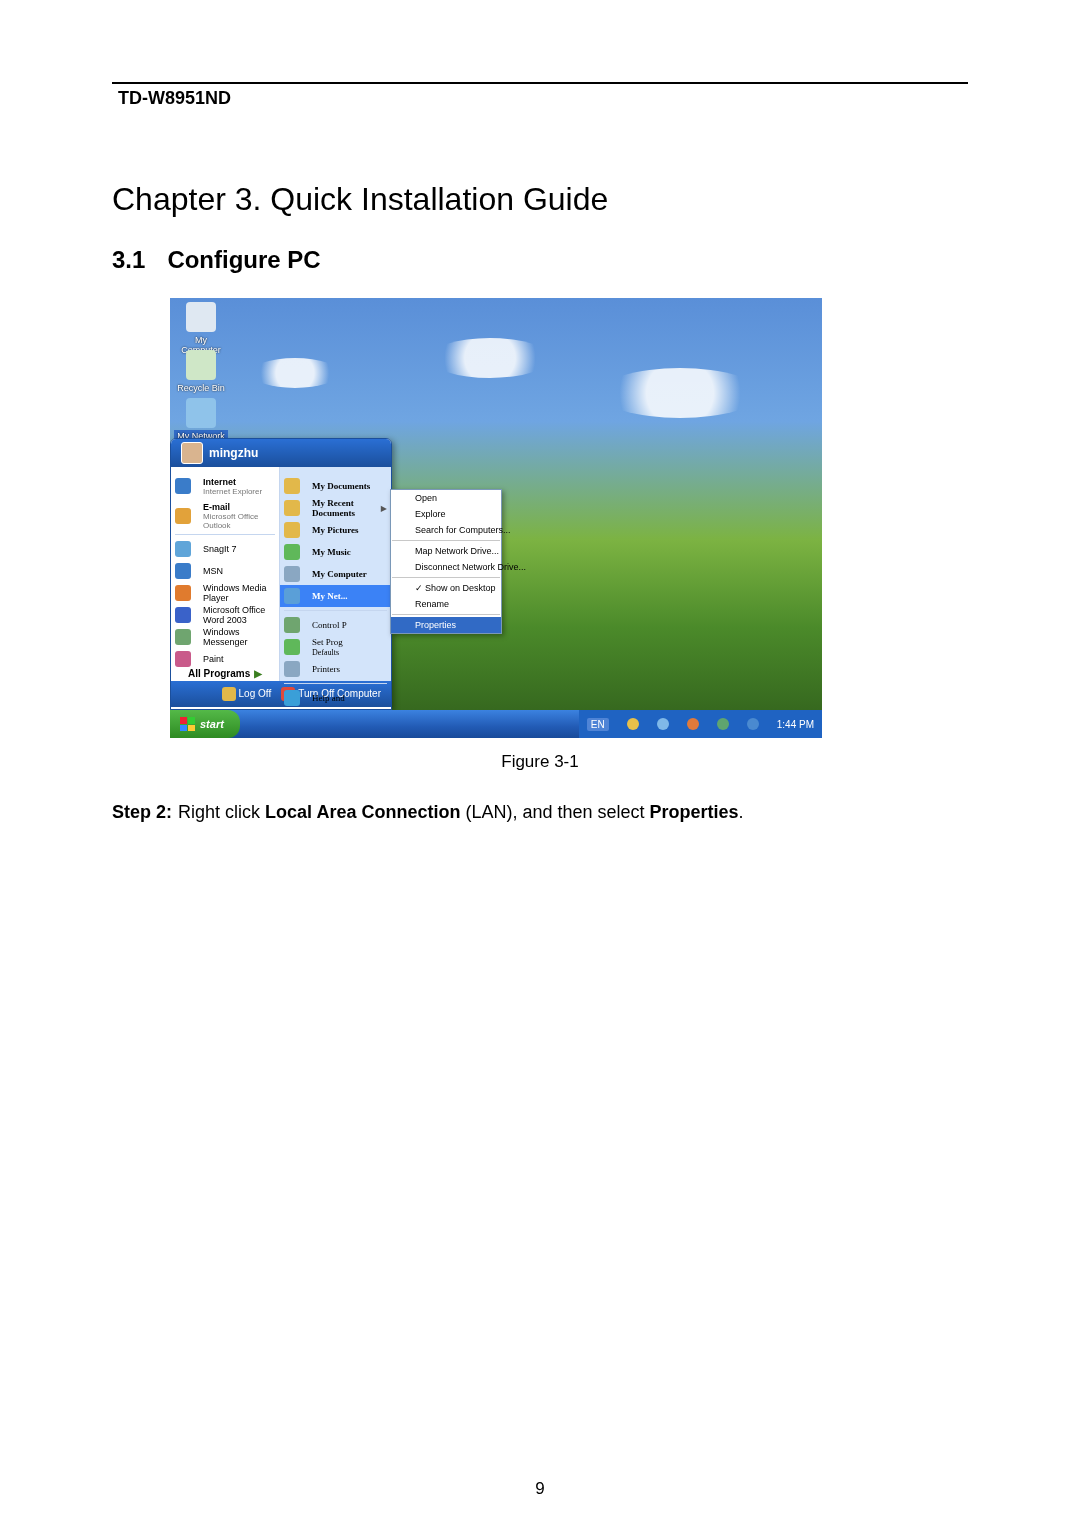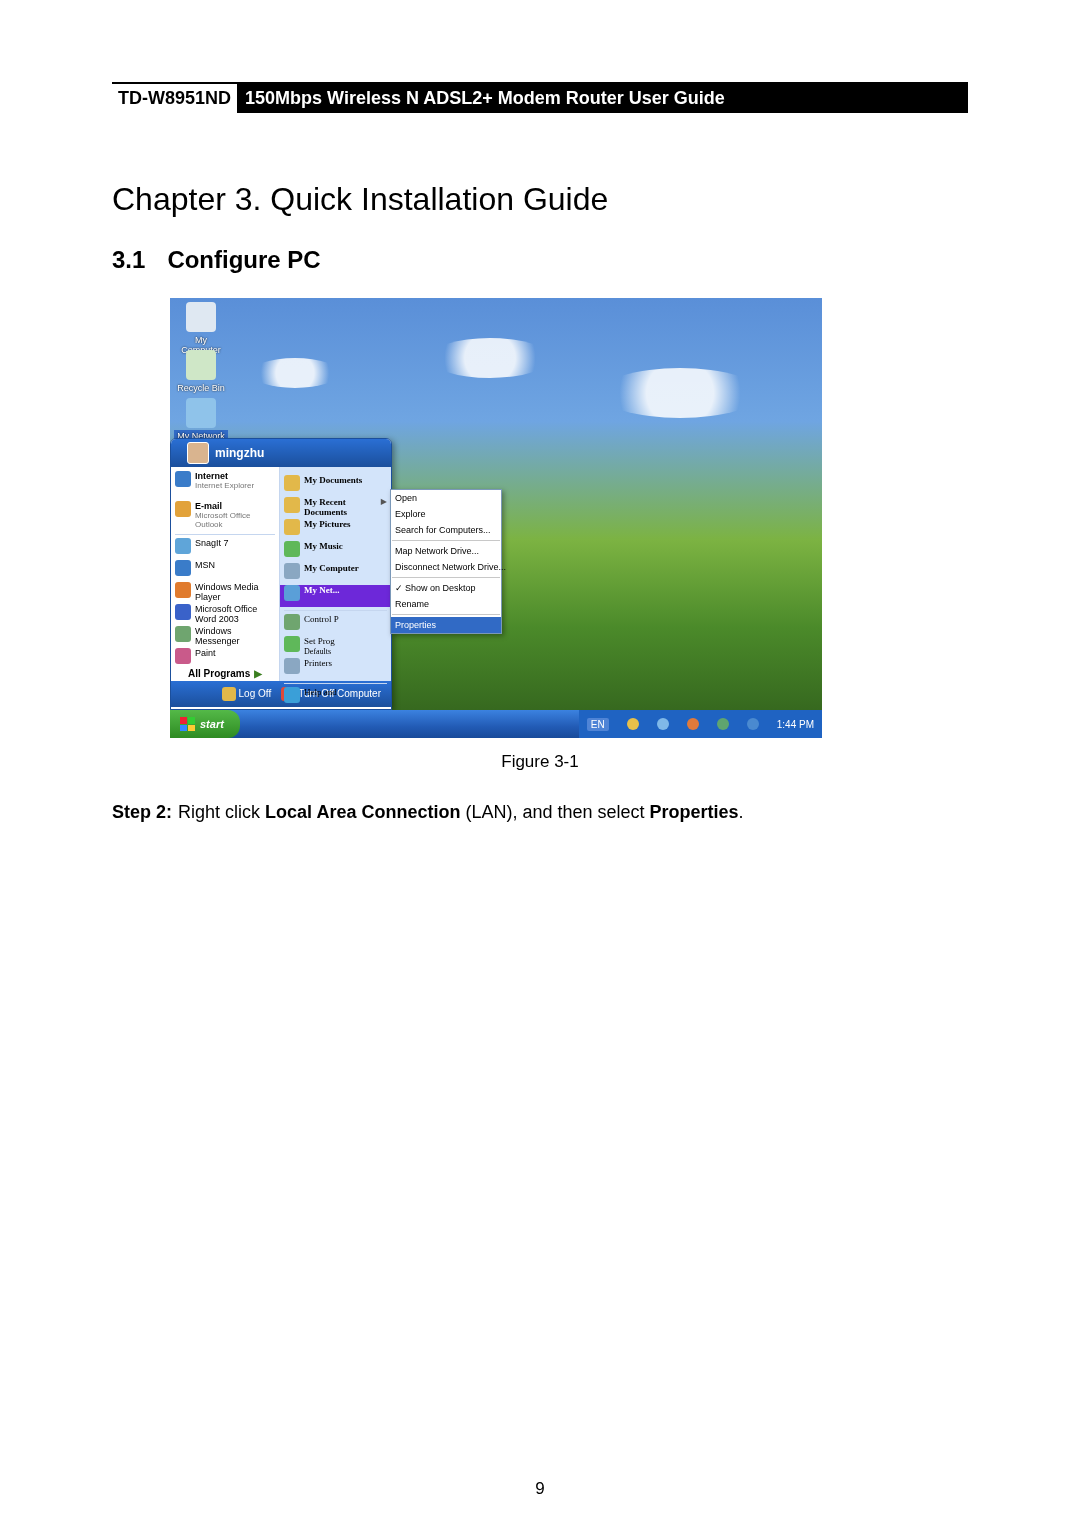--- a/index.html
+++ b/index.html
@@ -85,45 +85,45 @@
   .xp .desk-icon .lbl { font-size:9px; line-height:10px; display:inline-block; padding:1px 2px; }
 
   
   .xp .startmenu {
     position:absolute; left:0; bottom:28px; width:220px; height:270px;
     background:#fff; border:1px solid #1b4f9c; border-radius:6px 6px 0 0; overflow:hidden;
     box-shadow:2px 2px 6px rgba(0,0,0,.4);
   }
   .xp .startmenu .sm-head {
     height:28px; background:linear-gradient(to bottom,#2a6fd4,#1b4f9c);
-    color:#fff; font-weight:bold; font-size:12px; display:flex; align-items:center; padding-left:16px;
+    color:#fff; font-weight:bold; font-size:12px; display:flex; align-items:center; padding-left:10px;
   }
   .xp .startmenu .sm-head .avatar { width:20px; height:20px; background:#d9b48f; border:1px solid #fff; border-radius:3px; margin-right:6px; }
   .xp .sm-cols { display:flex; height:214px; }
   .xp .sm-left  { width:108px; background:#fff; border-right:1px solid #c5d6ef; padding-top:4px; }
   .xp .sm-right { flex:1; background:#d3e4fa; padding-top:8px; position:relative;font-family:Liberation Serif, serif; }
-  .xp .sm-item { display:flex; height:22px; padding:0 4px; font-size:9px; }
+  .xp .sm-item { display:flex; align-items:center; height:22px; padding:0 4px; font-size:9px;gap:8px; }
   .xp .sm-item .icn { width:16px; height:16px; border-radius:3px; margin-right:4px; flex-shrink:0; }
   .xp .sm-item.big { height:30px; }
   .xp .sm-item.big .ttl { font-weight:bold; display:block; }
   .xp .sm-item.big .sub { font-size:8px; color:#777; display:block; }
   .xp .hr { height:1px; background:#c5d6ef; margin:3px 4px; }
   .xp .arrow-r { margin-left:auto; font-size:8px; color:#555; }
   .xp .allprog { position:absolute; bottom:30px; left:0; width:108px; text-align:center; font-weight:bold; font-size:10px; }
   .xp .allprog .tri { color:#3a7e1f; margin-left:4px; }
   .xp .sm-foot { height:26px; background:linear-gradient(to bottom,#2a6fd4,#1b4f9c); display:flex; align-items:center; justify-content:flex-end; gap:10px; padding-right:10px; color:#fff; font-size:10px; }
   .xp .sm-foot .ic { width:14px; height:14px; border-radius:3px; display:inline-block; vertical-align:middle; margin-right:3px; }
 
   
   .xp .ctx {
     position:absolute; left:220px; bottom:104px; width:110px;
     background:#fff; border:1px solid #7a98b8; box-shadow:2px 2px 5px rgba(0,0,0,.35);
     font-size:9px;
   }
-  .xp .ctx .ci { padding:3px 4px; white-space:nowrap; }
+  .xp .ctx .ci { padding:3px 24px; white-space:nowrap; }
   .xp .ctx .sep { height:1px; background:#c8c8c8; margin:2px 1px; }
   .xp .ctx .ci.hi { background:#316ac5; color:#fff; }
   .xp .ctx .chk::before { content:"✓ "; }
 
   
   .xp .taskbar {
     position:absolute; left:0; right:0; bottom:0; height:28px;
     background:linear-gradient(to bottom,#3b82e0,#225bb5 60%,#184a9a);
     display:flex; align-items:center; color:#fff; font-size:11px;
   }
@@ -142,21 +142,20 @@
   .xp .taskbar .tray .ti { width:12px; height:12px; border-radius:50%; }
   .xp .taskbar .tray .clock { font-size:10px; }
 </style>
 </head>
 <body>
 
 <div class="page">
 
   <div class="doc-header">
     <span class="model">TD-W8951ND</span>
-    <span class="subtitle-bar">150Mbps Wireless N ADSL2+ Modem Router User Guide</span>
   </div>
 
   <h1 class="chapter">Chapter 3. Quick Installation Guide</h1>
 
   <h2 class="section">
     <span class="secnum">3.1</span><span>Configure PC</span>
   </h2>
 
 
 
@@ -241,21 +240,21 @@
               <b>My Pictures</b>
             </div>
             <div class="sm-item">
               <div class="icn" style="background:#5fb85a"></div>
               <b>My Music</b>
             </div>
             <div class="sm-item">
               <div class="icn" style="background:#8aa7c2"></div>
               <b>My Computer</b>
             </div>
-            <div class="sm-item" style="background:#6d28d9;color:#fff">
+            <div class="sm-item" style="background:#3b82f6;color:#fff">
               <div class="icn" style="background:#5a9fd8"></div>
               <b>My Net...</b>
             </div>
             <div class="hr"></div>
             <div class="sm-item">
               <div class="icn" style="background:#6fa56f"></div>
               <span>Control P</span>
             </div>
             <div class="sm-item">
               <div class="icn" style="background:#5fb85a"></div>

